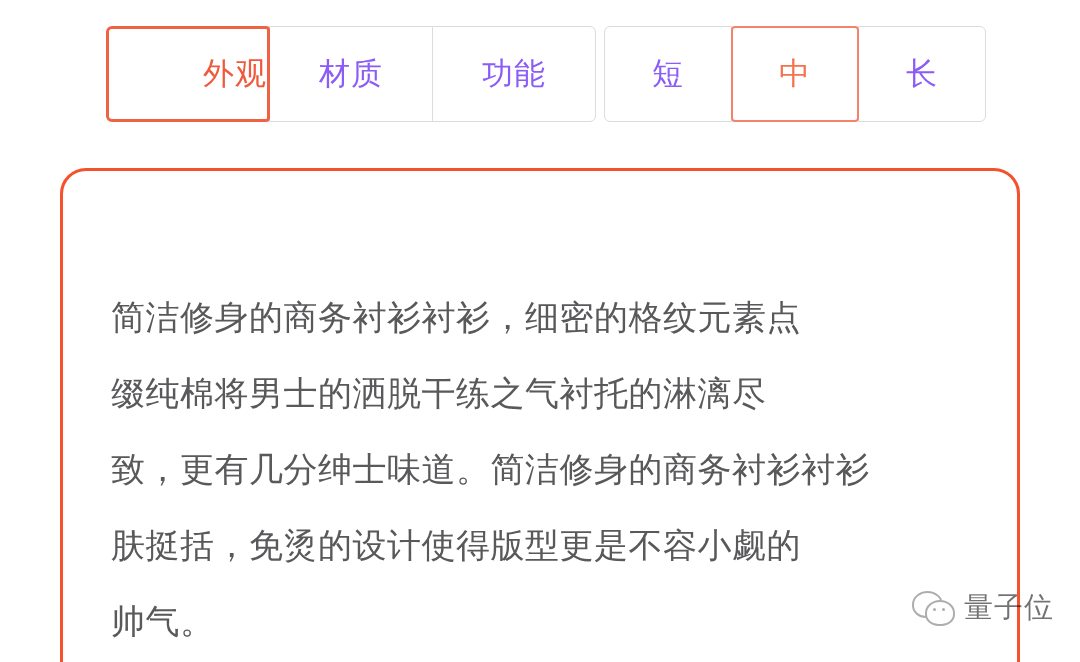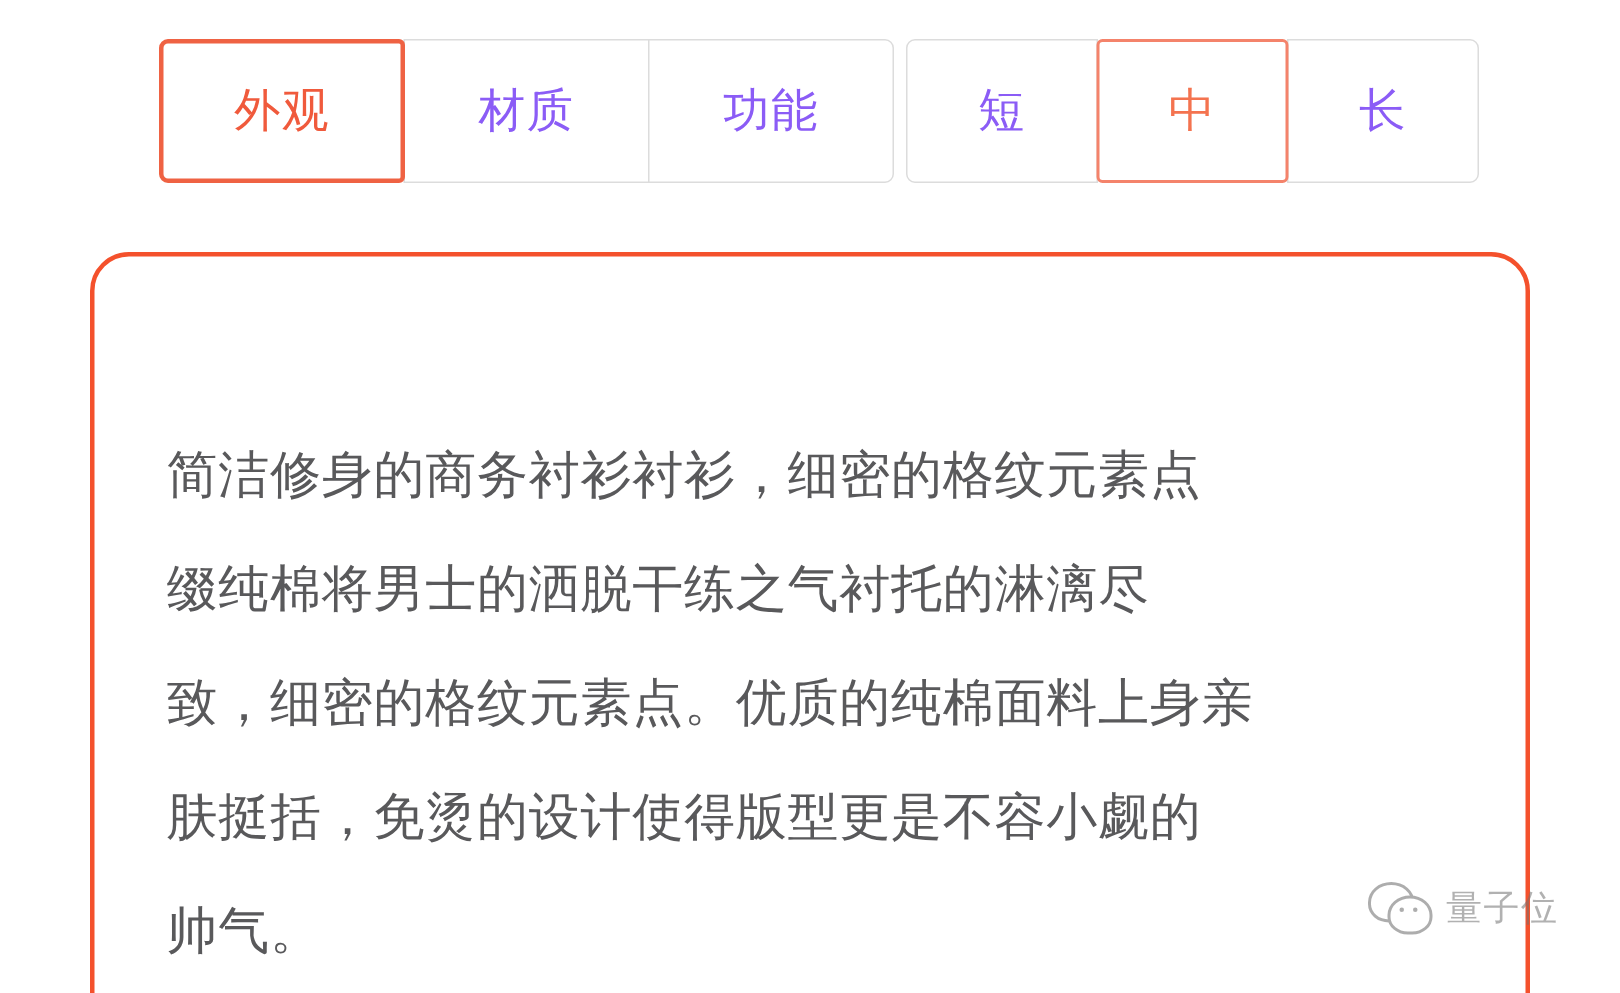--- a/index.html
+++ b/index.html
@@ -45,21 +45,21 @@
     color: #8b5cf6;
     letter-spacing: 1px;
     user-select: none;
   }
   .tab + .tab {
     margin-left: -1px;
   }
   .group-a .tab { width: 164px; }
   .group-b .tab { width: 128px; }
 
-  .group-a .tab:first-child { border-top-left-radius: 6px; border-bottom-left-radius: 6px; }
+  .group-a .tab:first-child { border-top-left-radius: 6px; border-bottom-left-radius: 6px; justify-content: flex-end; }
   .group-a .tab:last-child  { border-top-right-radius: 6px; border-bottom-right-radius: 6px; }
   .group-b .tab:first-child { border-top-left-radius: 6px; border-bottom-left-radius: 6px; }
   .group-b .tab:last-child  { border-top-right-radius: 6px; border-bottom-right-radius: 6px; }
 
   .tab.selected {
     color: #f05a3c;
     border: 3px solid #ef6243;
     border-radius: 4px;
     position: relative;
     z-index: 3;
@@ -132,22 +132,22 @@
     background: #ffffff;
   }
   .wm-dot {
     position: absolute;
     width: 3px;
     height: 3px;
     background: #6b6b6b;
     border-radius: 50%;
   }
   .wm-text {
-    font-size: 24px;
-    color: #737373;
+    font-size: 29px;
+    color: #000000;
     letter-spacing: 1px;
     white-space: nowrap;
   }
 </style>
 </head>
 <body>
 
 <div class="tab-row">
 
   <div class="tab-group group-a">
@@ -172,21 +172,21 @@
     <div class="tab">
       <span>长</span>
     </div>
   </div>
 
 </div>
 
 <div class="desc-card">
   <div class="desc-text">简洁修身的商务衬衫衬衫，细密的格纹元素点
 缀纯棉将男士的洒脱干练之气衬托的淋漓尽
-致，细密的格纹元素点。优质的纯棉面料上身亲
+致，更有几分绅士味道。简洁修身的商务衬衫衬衫
 肤挺括，免烫的设计使得版型更是不容小觑的
 帅气。</div>
 </div>
 
 <div class="watermark">
   <span class="wm-icon">
     <span class="wm-bubble-back"></span>
     <span class="wm-bubble-front"></span>
     <span class="wm-dot" style="left:21px; top:17px;"></span>
     <span class="wm-dot" style="left:30px; top:17px;"></span>

